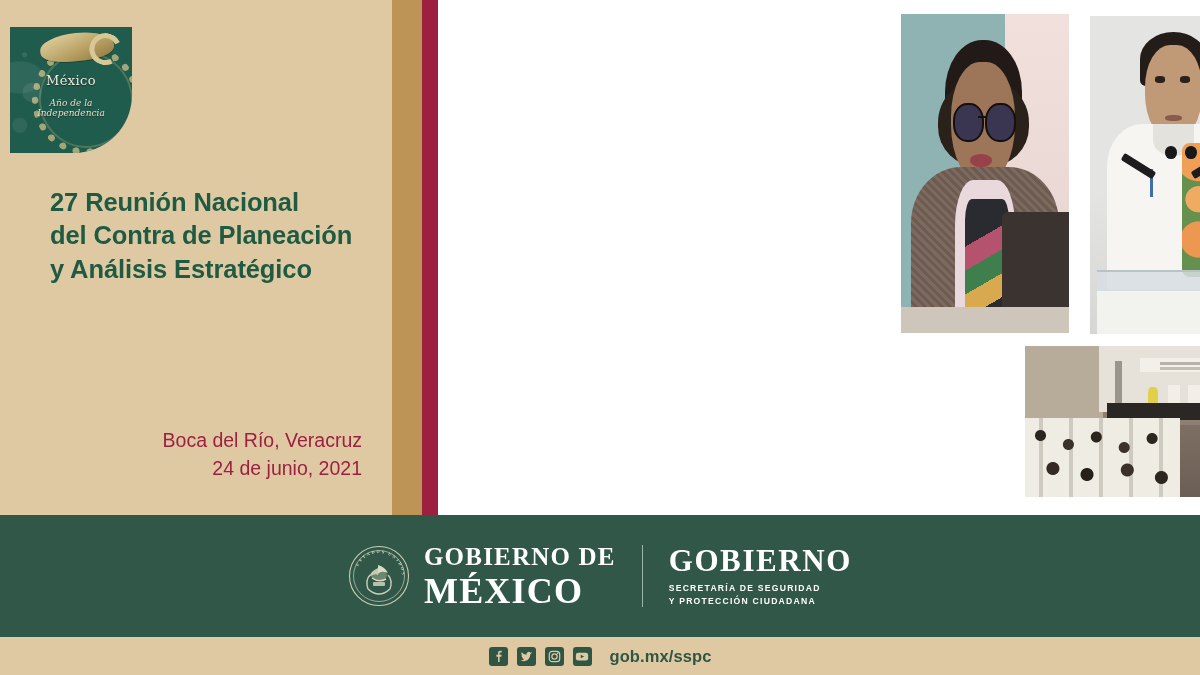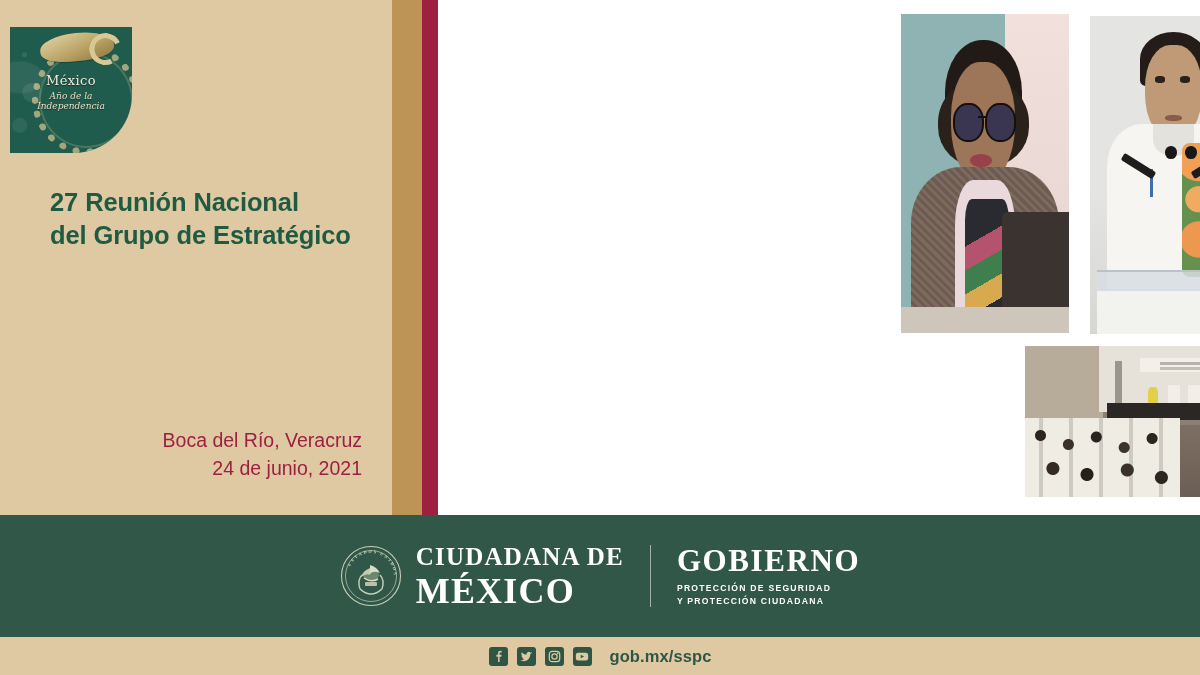--- a/index.html
+++ b/index.html
@@ -48,21 +48,21 @@
   .badge-serpent:after{
     content:"";position:absolute;right:-7px;top:3px;width:22px;height:22px;border-radius:50%;
     border:5px solid #d8c896;border-right-color:transparent;transform:rotate(25deg);
   }
   .badge-txt{position:absolute;left:0;right:0;top:46px;text-align:center;color:#f3ece0;}
   .badge-mexico{font-family:"DejaVu Serif", serif;font-size:13px;letter-spacing:.4px;
     text-shadow:0 1px 1px rgba(0,0,0,.5);}
   .badge-year{font-family:"DejaVu Serif", serif;font-size:35px;font-weight:700;line-height:.95;
     margin-top:-1px;text-shadow:0 2px 2px rgba(0,0,0,.45);}
   .badge-sub{font-family:"DejaVu Serif", serif;font-style:italic;font-size:9px;line-height:1.15;
-    margin-top:3px;color:#ecdfc6;text-shadow:0 1px 1px rgba(0,0,0,.45);}
+    margin-top:10px;color:#ecdfc6;text-shadow:0 1px 1px rgba(0,0,0,.45);}
 
   
   .title{
     position:absolute;left:26px;top:186px;width:352px;
     color:#1e5b42;font-size:25.5px;font-weight:bold;line-height:1.31;letter-spacing:-.1px;
   }
   .title div{white-space:nowrap;margin-left:24px;}
 
   
   .placedate{
@@ -191,21 +191,22 @@
       <div class="badge-mexico">México</div>
       <div class="badge-sub">
         <span>Año de la</span><br>
         <span>Independencia</span>
       </div>
     </div>
   </div>
 
   <div class="title">
     <div>27 Reunión Nacional</div>
-    <div>del Grupo de Estratégico</div>
+    <div>del Contra de Planeación</div>
+    <div>y Análisis Estratégico</div>
   </div>
 
   <div class="placedate">
     <div>Boca del Río, Veracruz</div>
     <div>24 de junio, 2021</div>
   </div>
 
   <div class="photo-panel">
 
     <div class="ph" id="photo-minister">
@@ -292,30 +293,30 @@
           <path d="M42 44 q3 -9 -2 -14" fill="none" stroke="#c9cfb9" stroke-width="1.4"></path>
           <ellipse cx="31" cy="30" rx="8" ry="6" fill="#9fae8c" opacity=".55"></ellipse>
           <path d="M30 20 q7 2 10 8 q-7 -3 -10 1 z" fill="#d7dcc6"></path>
           <path d="M30 23 q-7 3 -9 9 q6 -4 9 -2 z" fill="#c3cbb0"></path>
           <path d="M24 33 q7 5 14 1" fill="none" stroke="#d7dcc6" stroke-width="1.5"></path>
           <rect x="25" y="37" width="12" height="4" rx="1" fill="#b9c2a6"></rect>
         </svg>
       </div>
 
       <div class="gob">
-        <div class="gob-1">CIUDADANA DE</div>
+        <div class="gob-1">GOBIERNO DE</div>
         <div class="gob-2">MÉXICO</div>
       </div>
 
       <div class="divider"></div>
 
       <div class="seg">
         <div class="seg-1">GOBIERNO</div>
         <div class="seg-2">
-          <span>PROTECCIÓN DE SEGURIDAD</span><br>
+          <span>SECRETARÍA DE SEGURIDAD</span><br>
           <span>Y PROTECCIÓN CIUDADANA</span>
         </div>
       </div>
 
     </div>
   </div>
 
   <div class="socialbar">
 
     <div class="sicon">

